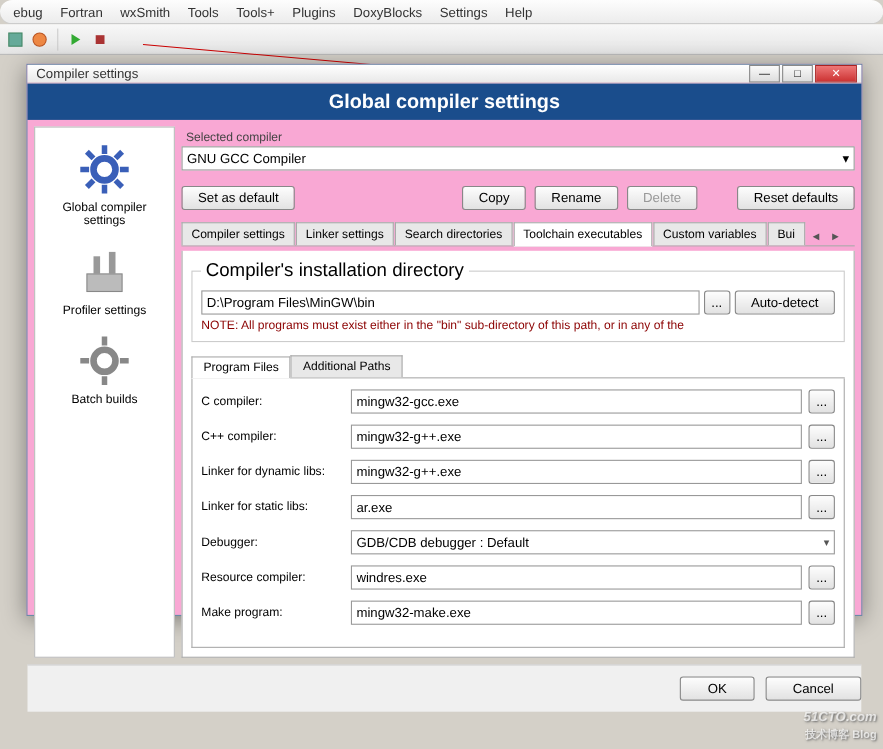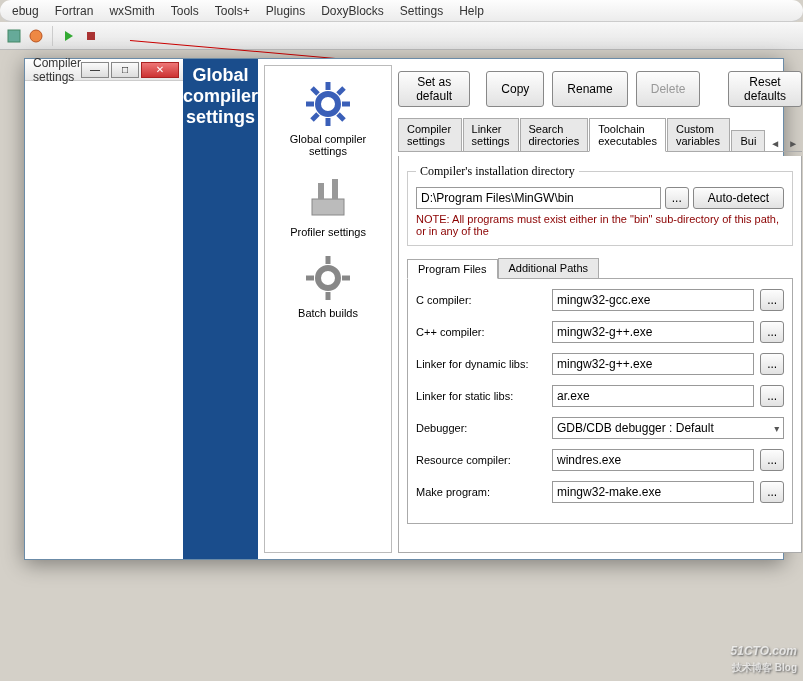--- a/index.html
+++ b/index.html
@@ -2,21 +2,21 @@
 <html><head>
 <meta charset="utf-8">
 <style>
 * { box-sizing: border-box; margin: 0; padding: 0; font-family: Tahoma, Arial, sans-serif; font-size: 12px; }
 body { background: #d4d0c8; width: 803px; height: 681px; overflow: hidden; position: relative; }
 .menubar { background: linear-gradient(#fdfdfd,#ececec); height: 22px; display: flex; align-items: center; padding: 0 4px; border-bottom: 1px solid #ccc; border-radius: 11px; }
 .menubar span { padding: 2px 8px; color: #333; cursor: default; }
 .toolbar { height: 28px; background: linear-gradient(#f8f8f8,#e4e4e4); border-bottom: 1px solid #bbb; display: flex; align-items: center; gap: 6px; padding: 0 6px; }
 .tb-icon { width: 16px; height: 16px; display: inline-block; }
 .tb-sep { width: 1px; height: 20px; background: #ccc; margin: 0 2px; }
-.dialog { position: absolute; top: 58px; left: 24px; width: 760px; height: 502px; background: #ffffff; border: 1px solid #6b8ba7; box-shadow: 0 4px 20px rgba(0,0,0,0.4); display: flex; flex-direction: row; }
+.dialog { position: absolute; top: 58px; left: 24px; width: 760px; height: 502px; background: #f9a8d4; border: 1px solid #6b8ba7; box-shadow: 0 4px 20px rgba(0,0,0,0.4); display: flex; flex-direction: column; }
 .titlebar { height: 22px; background: linear-gradient(#fff,#e8e8e8); display: flex; align-items: center; justify-content: space-between; padding: 0 4px; border-bottom: 1px solid #ccc; }
 .titlebar-text { font-size: 12px; color: #333; padding-left: 4px; }
 .win-btns { display: flex; gap: 2px; }
 .win-btn { width: 28px; height: 16px; border: 1px solid #888; background: linear-gradient(#fafafa,#ddd); font-size: 10px; display: flex; align-items: center; justify-content: center; }
 .win-close { background: linear-gradient(#e77,#c33); color: #fff; border-color: #a22; width: 38px; }
 .banner { background: #1a4d8c; color: #fff; font-weight: bold; font-size: 18px; text-align: center; padding: 6px 0; }
 .dlg-body { flex: 1; display: flex; padding: 6px; gap: 6px; }
 .sidebar { width: 128px; background: #fff; border: 1px solid #bbb; padding: 8px 4px; display: flex; flex-direction: column; align-items: center; gap: 4px; }
 .side-item { text-align: center; padding: 6px 2px; width: 100%; cursor: default; }
 .side-item svg { width: 48px; height: 48px; }
@@ -28,21 +28,21 @@
 .btn-row { display: flex; justify-content: flex-start; gap: 8px; margin: 6px 0; }
 .btn-row .spacer { flex: 1; }
 .btn { padding: 3px 14px; border: 1px solid #888; background: linear-gradient(#fdfdfd,#e2e2e2); border-radius: 3px; font-size: 12px; cursor: default; }
 .btn:disabled { color: #999; }
 .tabbar { display: flex; border-bottom: 1px solid #aaa; align-items: flex-end; }
 .tab { padding: 4px 8px; border: 1px solid #aaa; border-bottom: none; background: #e8e8e8; margin-right: 1px; font-size: 11px; }
 .tab.active { background: #fff; border-bottom: 1px solid #fff; position: relative; top: 1px; }
 .tab-nav { padding: 2px 4px; font-size: 10px; color: #555; }
 .tab-content { background: #fff; border: 1px solid #aaa; border-top: none; flex: 1; padding: 8px; display: flex; flex-direction: column; }
 .install-group { border: 1px solid #ccc; padding: 8px; margin-bottom: 8px; }
-.install-group legend { font-size: 12px; padding: 0 4px; font-family: Liberation Serif, serif; }
+.install-group legend { font-size: 17px; padding: 0 4px; }
 .path-row { display: flex; gap: 4px; align-items: flex-start; }
 .path-row input { flex: 1; padding: 3px 4px; border: 1px solid #999; }
 .dots-btn { padding: 3px 6px; border: 1px solid #888; background: linear-gradient(#fdfdfd,#e2e2e2); border-radius: 3px; }
 .note { color: #8b0000; font-size: 11px; margin-top: 4px; }
 .subtabs { display: flex; border-bottom: 1px solid #aaa; margin-top: 4px; }
 .subtab { padding: 3px 10px; border: 1px solid #aaa; border-bottom: none; background: #e8e8e8; font-size: 11px; }
 .subtab.active { background: #fff; border-bottom: 1px solid #fff; position: relative; top: 1px; }
 .prog-files { border: 1px solid #aaa; border-top: none; padding: 10px 8px; }
 .field-row { display: flex; align-items: center; gap: 6px; margin-bottom: 10px; }
 .field-row label { width: 130px; font-size: 11px; }
@@ -130,20 +130,27 @@
               <line x1="24" y1="2" x2="24" y2="10"></line>
               <line x1="24" y1="38" x2="24" y2="46"></line>
               <line x1="2" y1="24" x2="10" y2="24"></line>
               <line x1="38" y1="24" x2="46" y2="24"></line>
             </g>
           </svg>
         <div class="side-label">Batch builds</div>
       </div>
     </div>
     <div class="main-area">
+      <div class="fieldset-top">
+        <div class="fs-label">Selected compiler</div>
+        <div class="combo" style="display:flex;justify-content:space-between;">
+            <span>GNU GCC Compiler</span>
+            <span>▾</span>
+          </div>
+      </div>
       <div class="btn-row">
         <button class="btn">Set as default</button>
         <div class="spacer"></div>
         <button class="btn">Copy</button>
         <button class="btn">Rename</button>
         <button class="btn" disabled="">Delete</button>
         <div style="width:20px"></div>
         <button class="btn">Reset defaults</button>
       </div>
       <div class="tabbar">

